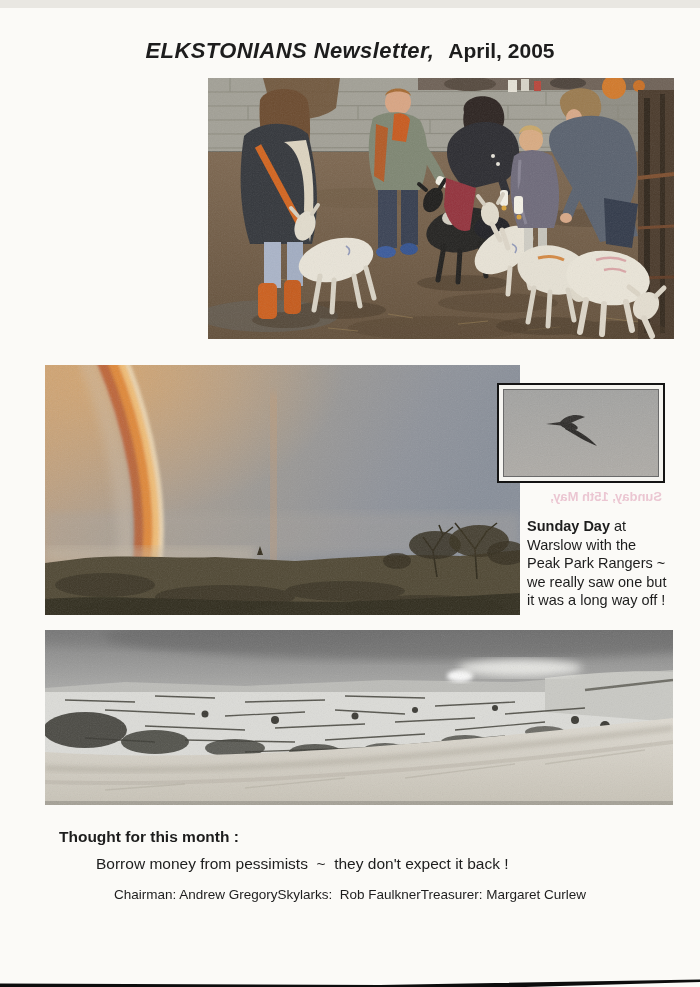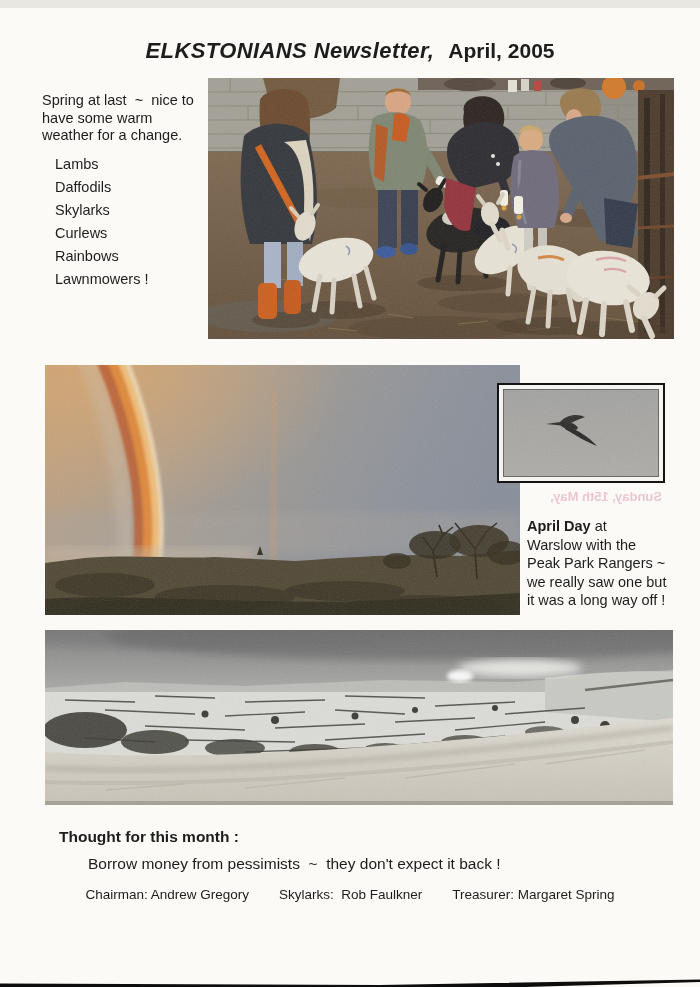--- a/index.html
+++ b/index.html
@@ -28,52 +28,37 @@
   .curlew-inset svg{display:block;border:1px solid #6a6a6a;}
 
   .showthrough{
     position:absolute;left:524px;top:481px;width:138px;z-index:2;
     transform:scaleX(-1);font-weight:bold;font-size:13px;
     color:#e0a2b8;opacity:.58;filter:blur(.4px);white-space:pre-wrap;
   }
   .caption{position:absolute;left:527px;top:509px;width:175px;font-size:14.5px;line-height:18.5px;}
 
   .thought-heading{position:absolute;left:59px;top:820px;font-size:15.5px;font-weight:bold;}
-  .thought-body{position:absolute;left:88px;top:847px;font-size:15.5px;white-space:pre-wrap;}
+  .thought-body{position:absolute;left:96px;top:847px;font-size:15.5px;white-space:pre-wrap;}
 
   .footer{position:absolute;left:0;top:879px;width:100%;font-size:13.5px;}
-  .footer-row{display:flex;justify-content:center;gap:30px;margin-bottom:3.5px;}
+  .footer-row{display:flex;justify-content:center;margin-bottom:3.5px;}
   .footer-row span{white-space:pre-wrap;}
 
   .scan-band{position:absolute;left:0;top:970px;width:700px;height:17px;}
 </style>
 </head>
 <body>
 
 <div class="page">
 
   <div class="title-wrap">
     <span class="title-main">ELKSTONIANS Newsletter,</span><span class="title-date">April, 2005</span>
   </div>
 
-  <div class="intro">
-    <div class="para">
-      <div>Spring at last  ~  nice to</div>
-      <div>have some warm</div>
-      <div>weather for a change.</div>
-    </div>
-    <div class="items">
-      <div>Lambs</div>
-      <div>Daffodils</div>
-      <div>Skylarks</div>
-      <div>Curlews</div>
-      <div>Rainbows</div>
-      <div>Lawnmowers !</div>
-    </div>
-  </div>
 
   <figure class="photo" style="left:208px;top:70px;">
     <svg width="466" height="261" viewBox="0 0 466 261">
       <defs>
         <linearGradient id="gndG" x1="0" y1="0" x2="0" y2="1">
           <stop offset="0" stop-color="#7d6750"></stop>
             <stop offset="1" stop-color="#63503b"></stop>
         </linearGradient>
         <filter id="gA">
             <feTurbulence type="fractalNoise" baseFrequency="0.9" numOctaves="2" stitchTiles="stitch"></feTurbulence>
@@ -363,21 +348,21 @@
         <path d="M0,0 C10,3 23,11 31,20 C20,16 8,8 -1,3 Z" fill="#262422"></path>
         <ellipse cx="3" cy="0" rx="9" ry="3.5" fill="#2a2826" transform="rotate(14 3 0)"></ellipse>
       </g>
       <rect width="154" height="86" filter="url(#gC)" opacity="0.18"></rect>
     </svg>
   </figure>
 
   <div class="showthrough">Sunday, 15th May,</div>
 
   <div class="caption">
-    <div><b>April Day</b><span> at</span></div>
+    <div><b>Sunday Day</b><span> at</span></div>
     <div>Warslow with the</div>
     <div>Peak Park Rangers ~</div>
     <div>we really saw one but</div>
     <div>it was a long way off !</div>
   </div>
 
   <figure class="photo" style="left:45px;top:622px;">
     <svg width="628" height="175" viewBox="0 0 628 175">
       <defs>
         <linearGradient id="skyS" x1="0" y1="0" x2="0" y2="1">
@@ -466,21 +451,21 @@
     </svg>
   </figure>
 
   <div class="thought-heading">Thought for this month :</div>
   <div class="thought-body">Borrow money from pessimists  ~  they don't expect it back !</div>
 
   <div class="footer">
     <div class="footer-row">
       <span>Chairman: Andrew Gregory</span>
       <span>Skylarks:  Rob Faulkner</span>
-      <span>Treasurer: Margaret Spring</span>
+      <span>Treasurer: Margaret Curlew</span>
     </div>
   </div>
 
   <svg class="scan-band" width="700" height="17" viewBox="0 0 700 17">
     <path d="M0,5.5 L380,7 L700,1.5 L700,4 L380,13 L150,15.8 L0,16.5 Z" fill="#0d0d0d"></path>
     <path d="M0,16.5 L150,15.8 L380,13 L380,17 L0,17 Z" fill="#0d0d0d"></path>
   </svg>
 
 </div>
 

